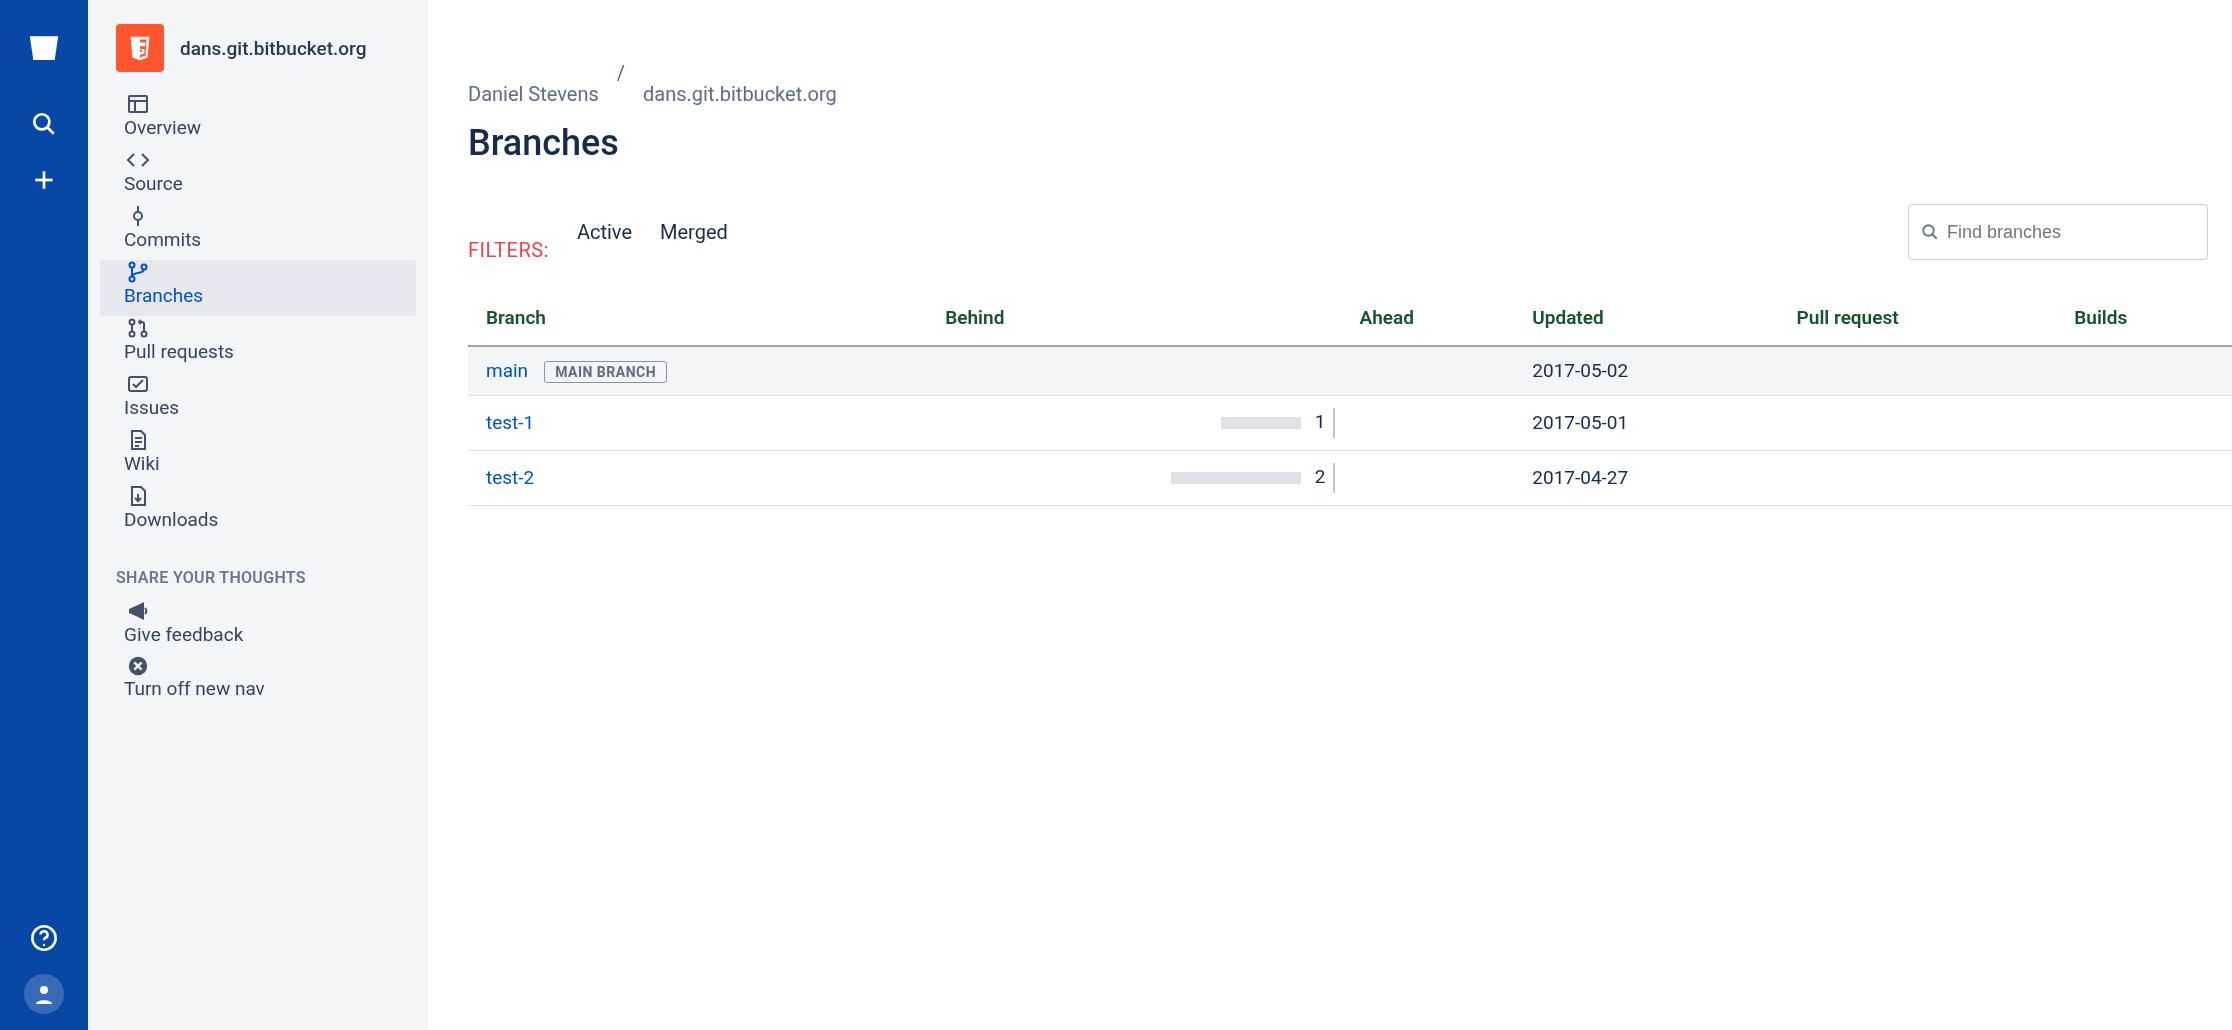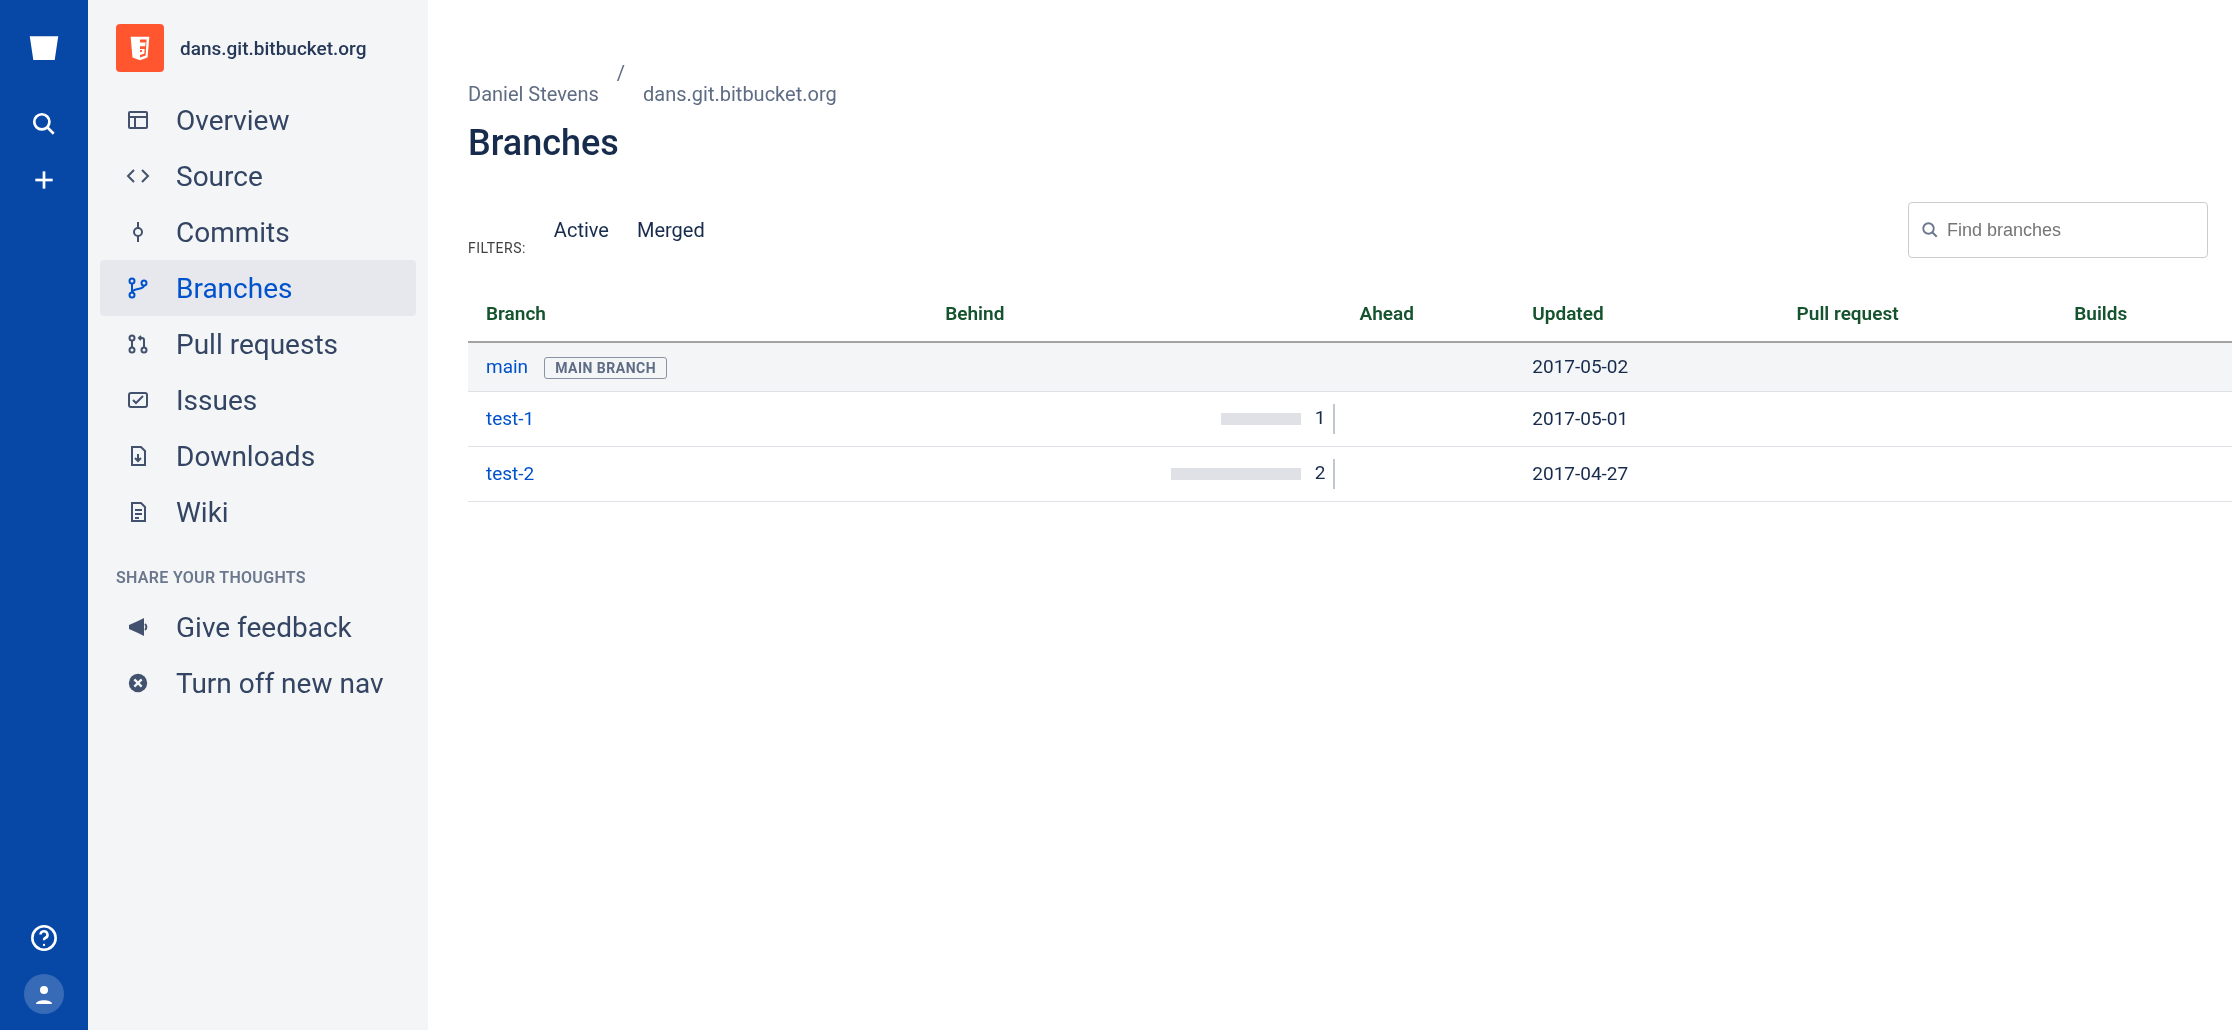--- a/index.html
+++ b/index.html
@@ -63,26 +63,26 @@
   margin-right:16px;
   color:#fff;
 }
 .sidebar-header .repo-name {
   font-size:19px;
   font-weight:500;
   color:#253858;
 }
 .nav-item {
   display:flex;
-  align-items:center;
   height:56px;
   padding: 0 20px 0 36px;
   cursor:pointer;
   color:#344563;
-  font-size:28px;
+  font-size:19px;
+  flex-direction:column;
 }
 .nav-item.active {
   background:#E6E8ED;
   color:#0052CC;
   border-radius:4px;
   margin: 0 12px;
   padding-left: 24px;
 }
 .nav-item .icon {
   width:28px;
@@ -120,22 +120,22 @@
   margin-bottom: 38px;
 }
 .filter-row {
   display:flex;
   align-items:center;
   gap: 28px;
   margin-bottom: 30px;
   padding-right: 24px;
 }
 .filters-label {
-  color:#404040;
-  font-size:14px;
+  color:#ef4444;
+  font-size:20px;
   letter-spacing:0.5px;
   margin-top:36px;
 }
 .filter-tab {
   font-size:20px;
   color:#172B4D;
   cursor:pointer;
 }
 .filter-row .spacer { flex:1; }
 .search-box {
@@ -321,36 +321,36 @@
           <rect x="3" y="5" width="18" height="14" rx="2"></rect>
           <polyline points="7 12 10 15 17 8"></polyline>
         </svg>
       </span>
     <span>Issues</span>
   </div>
   <div class="nav-item">
     <span class="icon">
         <svg width="24" height="24" viewBox="0 0 24 24" fill="none" stroke="currentColor" stroke-width="2">
           <path d="M6 3 H15 L19 7 V21 H6 Z"></path>
-          <path d="M12 10 V17"></path>
-          <polyline points="9 14 12 17 15 14"></polyline>
-        </svg>
-      </span>
-    <span>Downloads</span>
-  </div>
-  <div class="nav-item">
-    <span class="icon">
-        <svg width="24" height="24" viewBox="0 0 24 24" fill="none" stroke="currentColor" stroke-width="2">
-          <path d="M6 3 H15 L19 7 V21 H6 Z"></path>
           <line x1="9" y1="10" x2="16" y2="10"></line>
           <line x1="9" y1="14" x2="16" y2="14"></line>
           <line x1="9" y1="18" x2="13" y2="18"></line>
         </svg>
       </span>
     <span>Wiki</span>
+  </div>
+  <div class="nav-item">
+    <span class="icon">
+        <svg width="24" height="24" viewBox="0 0 24 24" fill="none" stroke="currentColor" stroke-width="2">
+          <path d="M6 3 H15 L19 7 V21 H6 Z"></path>
+          <path d="M12 10 V17"></path>
+          <polyline points="9 14 12 17 15 14"></polyline>
+        </svg>
+      </span>
+    <span>Downloads</span>
   </div>
 
   <div class="section-label">SHARE YOUR THOUGHTS</div>
 
   <div class="nav-item">
     <span class="icon">
         <svg width="24" height="24" viewBox="0 0 24 24" fill="currentColor">
           <path d="M3 10 L12 6 V18 L3 14 Z M12 6 L18 3 V21 L12 18 Z"></path>
           <path d="M19 9 A4 4 0 0 1 19 15" fill="none" stroke="currentColor" stroke-width="2"></path>
         </svg>

